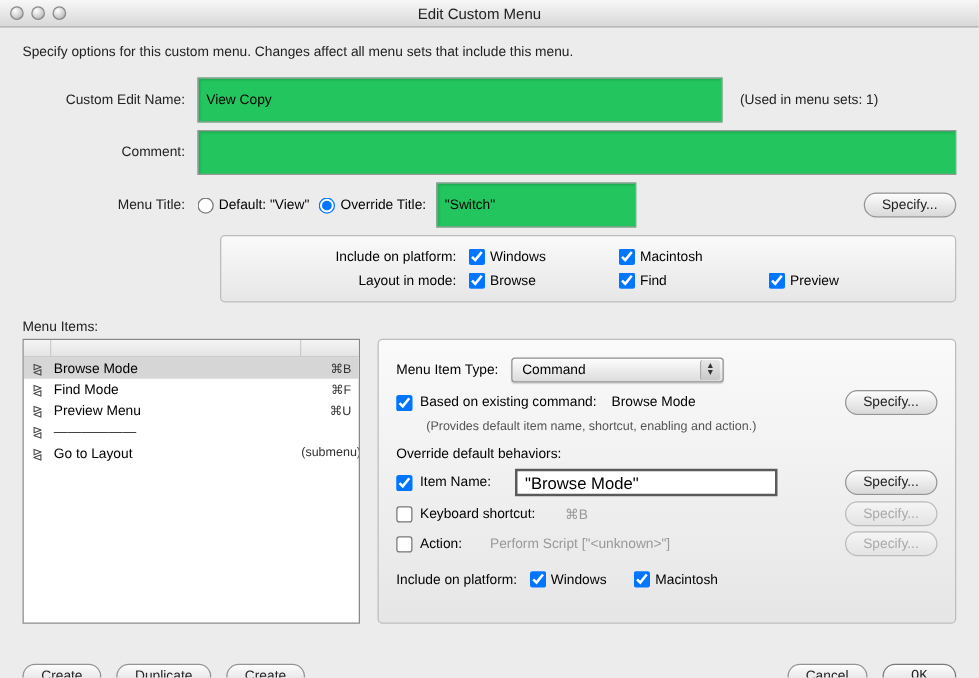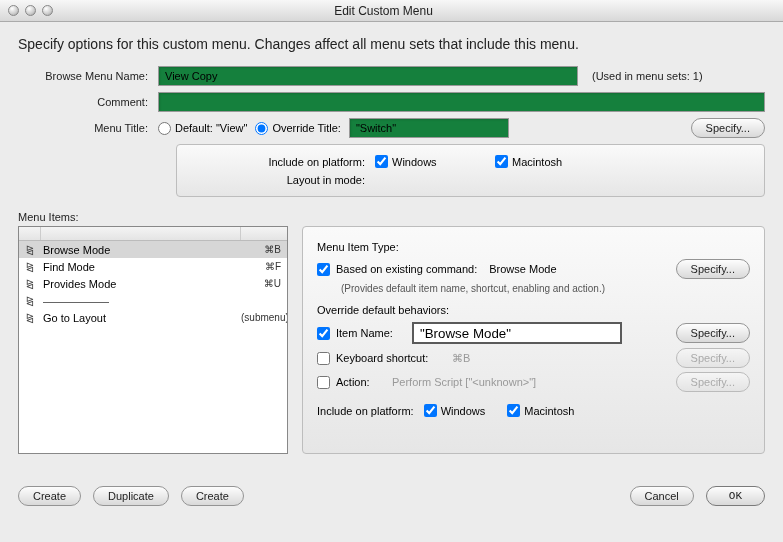--- a/index.html
+++ b/index.html
@@ -16,25 +16,25 @@
   background: linear-gradient(#f7f7f7, #d8d8d8);
   border-bottom: 1px solid #aaa;
   display: flex;
   align-items: center;
   position: relative;
 }
 .traffic { display: flex; gap: 6px; padding-left: 8px; }
 .tl { width: 11px; height: 11px; border-radius: 50%; background: radial-gradient(circle at 35% 30%, #fff, #ccc 60%, #999); border: 1px solid #888; }
 .title { position: absolute; left: 0; right: 16px; text-align: center; font-size: 12px; color: #222; }
 .content { padding: 14px 18px 12px 18px; }
-.intro { font-size: 14px; color: #222; margin-bottom: 14px; }
+.intro { font-size: 11px; color: #222; margin-bottom: 14px; }
 .row { display: flex; align-items: center; margin-bottom: 6px; }
 .lbl-col { width: 140px; text-align: right; padding-right: 10px; color: #222; }
 input[type=text].fld {
-  height: 20px; border: 1px solid #999; background: #15803d;
+  height: 36px; border: 1px solid #999; background: #22c55e;
   padding: 2px 6px; font-size: 11px;
   box-shadow: inset 1px 1px 2px rgba(0,0,0,0.15);
 }
 .menuname { flex: 1; max-width: 420px; }
 .used { margin-left: 14px; color: #222; }
 .comment { flex: 1; }
 .radio-row { display: flex; align-items: center; gap: 8px; }
 .radio-row label { display: flex; align-items: center; gap: 4px; }
 input[type=radio], input[type=checkbox] { width: 13px; height: 13px; }
 .spec-btn, .pill-btn {
@@ -138,21 +138,21 @@
     <div class="tl"></div>
     <div class="tl"></div>
   </div>
   <div class="title">Edit Custom Menu</div>
 </div>
 
 <div class="content">
   <div class="intro">Specify options for this custom menu.  Changes affect all menu sets that include this menu.</div>
 
   <div class="row">
-    <div class="lbl-col">Browse Menu Name:</div>
+    <div class="lbl-col">Custom Edit Name:</div>
     <input type="text" class="fld menuname" value="View Copy" style="">
     <div class="used">(Used in menu sets: 1)</div>
   </div>
 
   <div class="row">
     <div class="lbl-col">Comment:</div>
     <input type="text" class="fld comment" value="" style="">
   </div>
 
   <div class="row">
@@ -180,20 +180,34 @@
             <span>Windows</span>
           </label>
         <label class="opt">
             <input type="checkbox" checked="" style="">
             <span>Macintosh</span>
           </label>
       </div>
     </div>
     <div class="prow" style="margin-bottom:0">
       <div class="plbl">Layout in mode:</div>
+      <div class="opts">
+        <label class="opt">
+            <input type="checkbox" checked="" style="">
+            <span>Browse</span>
+          </label>
+        <label class="opt">
+            <input type="checkbox" checked="" style="">
+            <span>Find</span>
+          </label>
+        <label class="opt">
+            <input type="checkbox" checked="" style="">
+            <span>Preview</span>
+          </label>
+      </div>
     </div>
   </div>
 
   <div class="section-label">Menu Items:</div>
 
   <div class="split">
     <div class="listpanel">
       <div class="listhdr">
         <div class="c1"></div>
           <div class="c2"></div>
@@ -205,39 +219,43 @@
             <div class="nm">Browse Mode</div>
             <div class="sc">⌘B</div>
           </div>
           <div class="lrow">
             <div class="handle">⧎</div>
             <div class="nm">Find Mode</div>
             <div class="sc">⌘F</div>
           </div>
           <div class="lrow">
             <div class="handle">⧎</div>
-            <div class="nm">Provides Mode</div>
+            <div class="nm">Preview Menu</div>
             <div class="sc">⌘U</div>
           </div>
           <div class="lrow">
             <div class="handle">⧎</div>
             <div class="nm divider-item">——————</div>
             <div class="sc"></div>
           </div>
           <div class="lrow">
             <div class="handle">⧎</div>
             <div class="nm">Go to Layout</div>
             <div class="sc">(submenu)</div>
           </div>
         </div>
     </div>
 
     <div class="detail">
       <div class="drow">
         <div class="dlbl">Menu Item Type:</div>
+        <div class="select-wrap">
+          <span>Command</span>
+          <div class="select-caret">▲<br>▼</div>
+        </div>
       </div>
 
       <div class="chkrow">
         <input type="checkbox" checked="" style="">
         <span>Based on existing command:</span>
         <span style="margin-left:6px">Browse Mode</span>
         <button class="spec-btn rowend" style="margin-left:auto">Specify...</button>
       </div>
       <div class="hint">(Provides default item name, shortcut, enabling and action.)</div>
 

